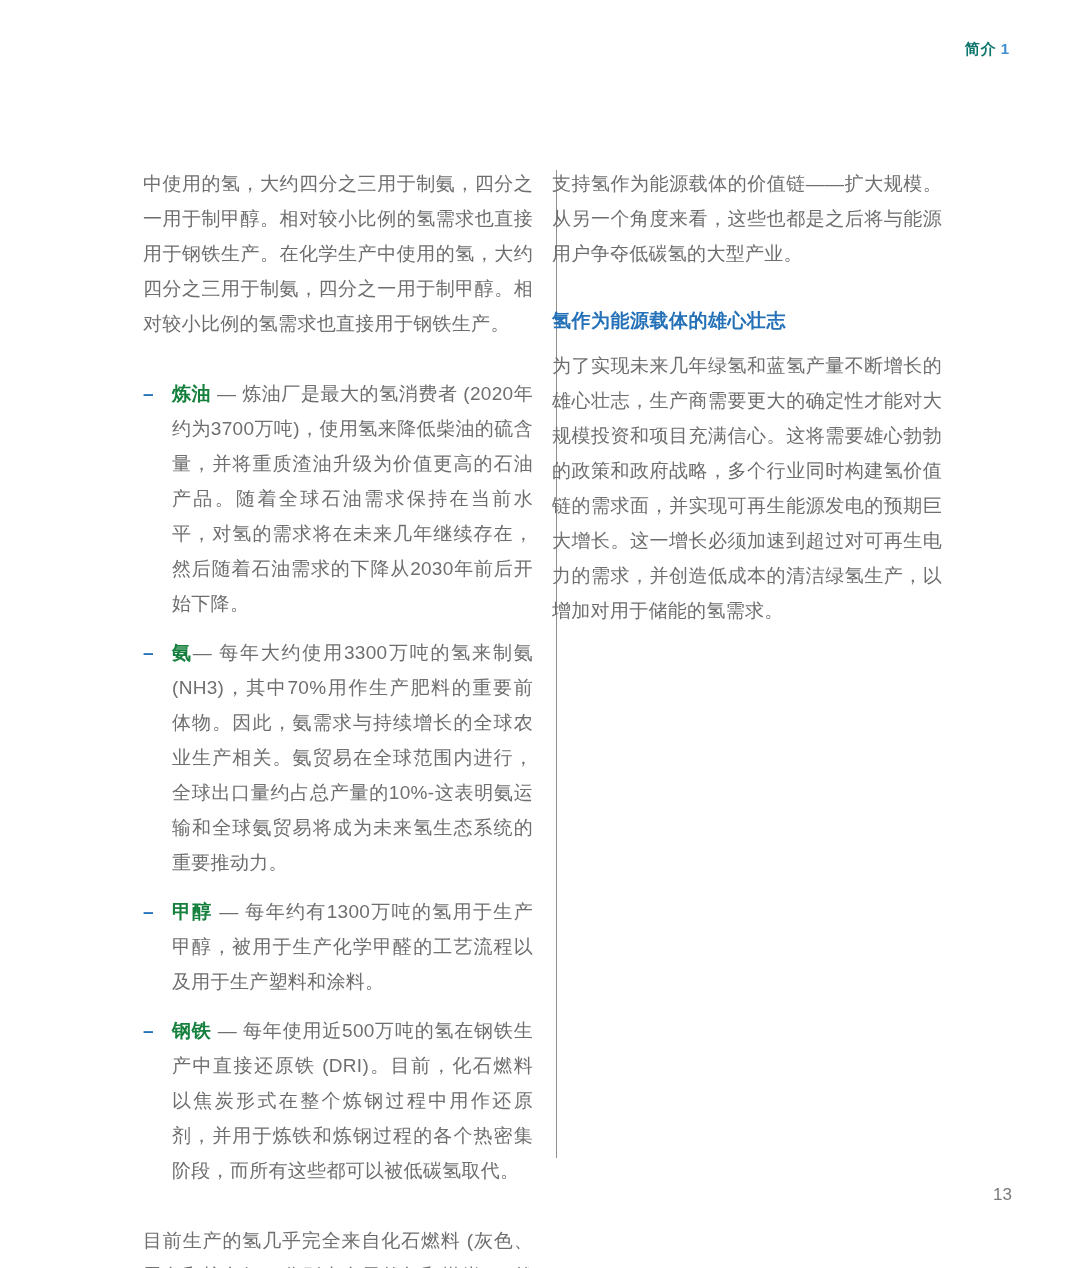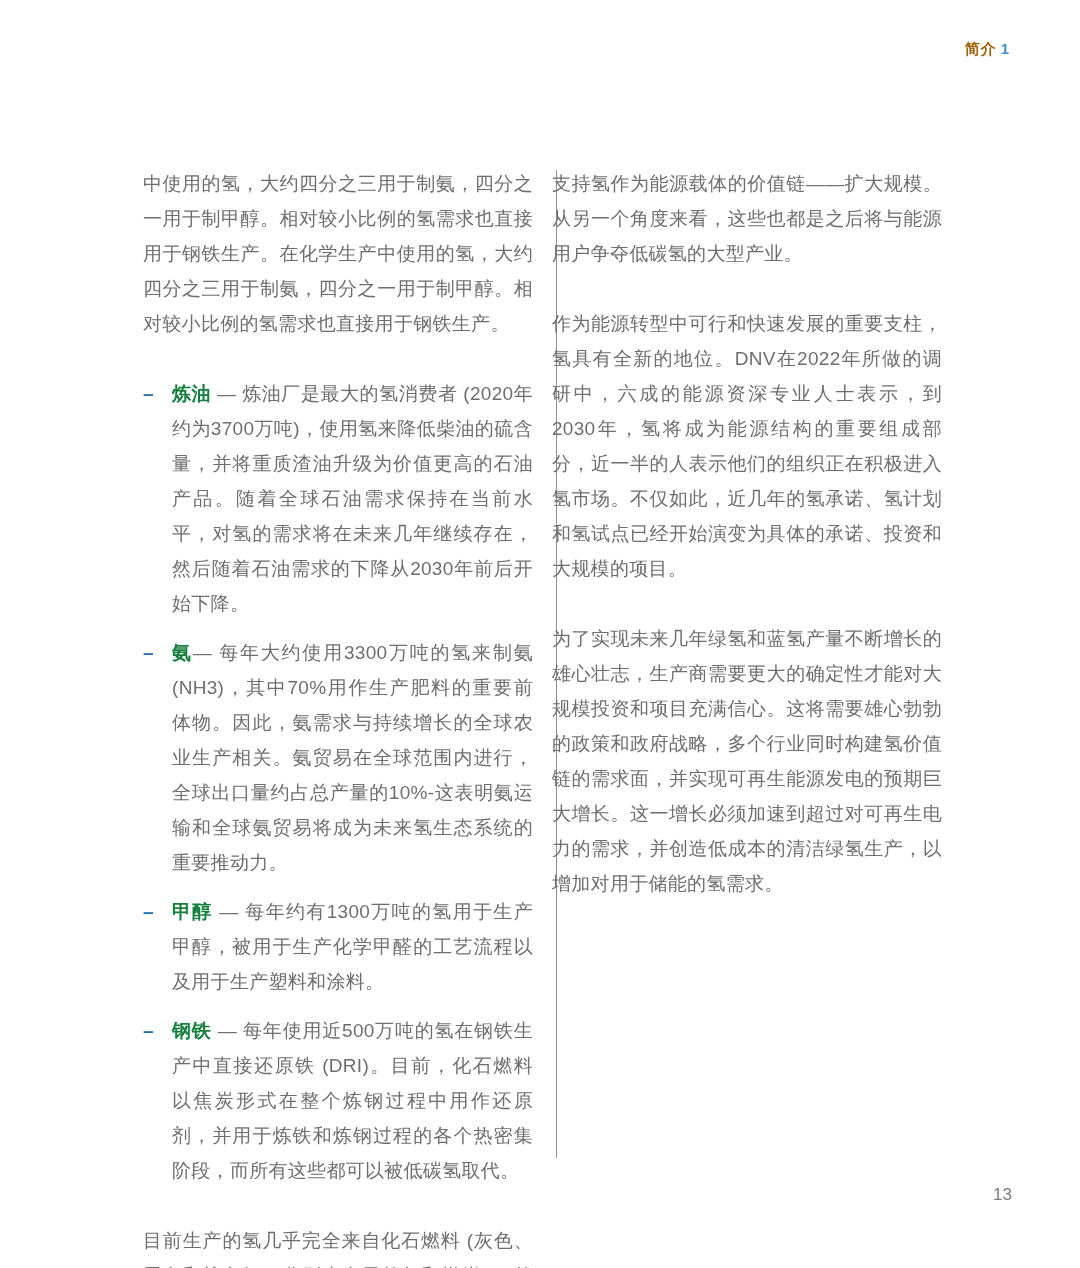--- a/index.html
+++ b/index.html
@@ -21,21 +21,21 @@
     overflow: hidden;
   }
   .page-header {
     position: absolute;
     top: 40px;
     right: 70px;
     font-size: 15px;
     font-weight: bold;
     letter-spacing: 1px;
   }
-  .section-label { color: #a16207; }
+  .section-label { color: #0f766e; }
   .section-number { color: #3f8fd2; margin-left: 4px; }
 
   .col {
     position: absolute;
     top: 166px;
     width: 390px;
     font-size: 19px;
     line-height: 35px;
     text-align: justify;
     letter-spacing: 0.3px;
@@ -124,21 +124,21 @@
       </li>
     </ul>
 
     <p class="para">目前生产的氢几乎完全来自化石燃料 (灰色、黑色和棕色氢，分别来自天然气和煤炭) 。然而，由于日益上涨的碳价格，尤其是在欧洲，所有行业都面临着越来越大的脱碳压力——尤其是石油和天然气行业。从一个角度来看，在炼油、制氨和其他工业用途中，从灰氢/黑氢/棕氢向蓝氢和绿氢 (由经碳捕获的化石燃料或可再生能源生产) 的转型可以确保对低碳氢的早期需求，帮助氢 “生态系统” ——即</p>
   </div>
 
   <div class="divider"></div>
 
   <div class="col col-right">
     <p class="para">支持氢作为能源载体的价值链——扩大规模。从另一个角度来看，这些也都是之后将与能源用户争夺低碳氢的大型产业。</p>
-    <p class="para">作为能源转型中可行和快速发展的重要支柱，氢具有全新的地位。DNV在2022年所做的调研中，六成的能源资深专业人士表示，到2030年，氢将成为能源结构的重要组成部分，近一半的人表示他们的组织正在积极进入氢市场。不仅如此，近几年的氢承诺、氢计划和氢试点已经开始演变为具体的承诺、投资和大规模的项目。</p>
+    <h3 class="subheading">氢作为能源载体的雄心壮志</h3>
     <p class="para">为了实现未来几年绿氢和蓝氢产量不断增长的雄心壮志，生产商需要更大的确定性才能对大规模投资和项目充满信心。这将需要雄心勃勃的政策和政府战略，多个行业同时构建氢价值链的需求面，并实现可再生能源发电的预期巨大增长。这一增长必须加速到超过对可再生电力的需求，并创造低成本的清洁绿氢生产，以增加对用于储能的氢需求。</p>
 
   </div>
 
   <footer class="page-footer">
     <span>13</span>
   </footer>
 
 </div>
 

